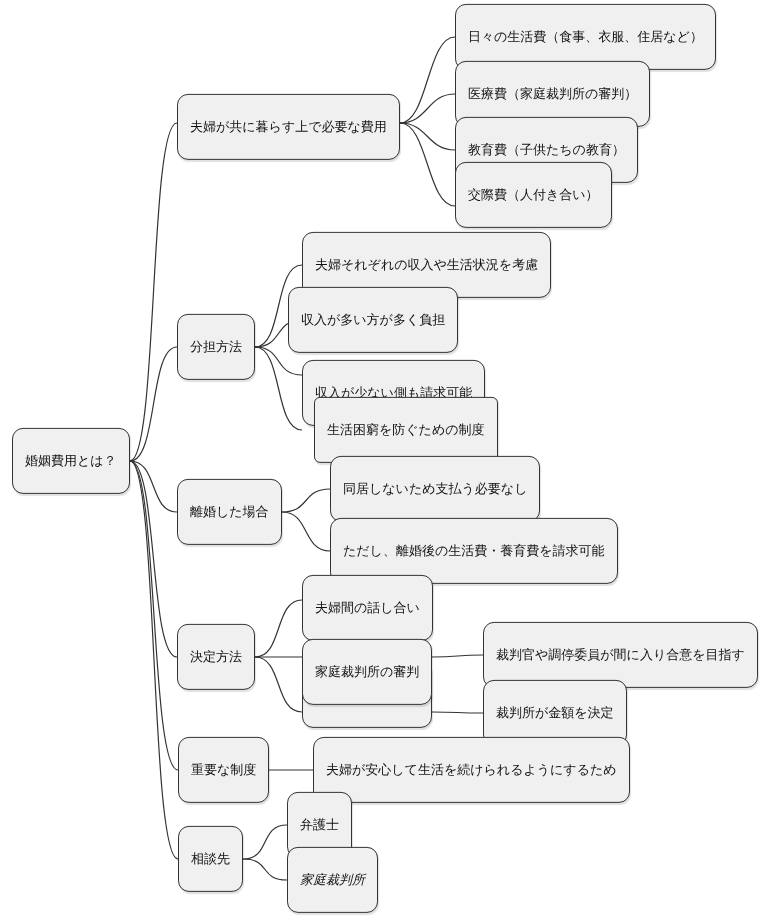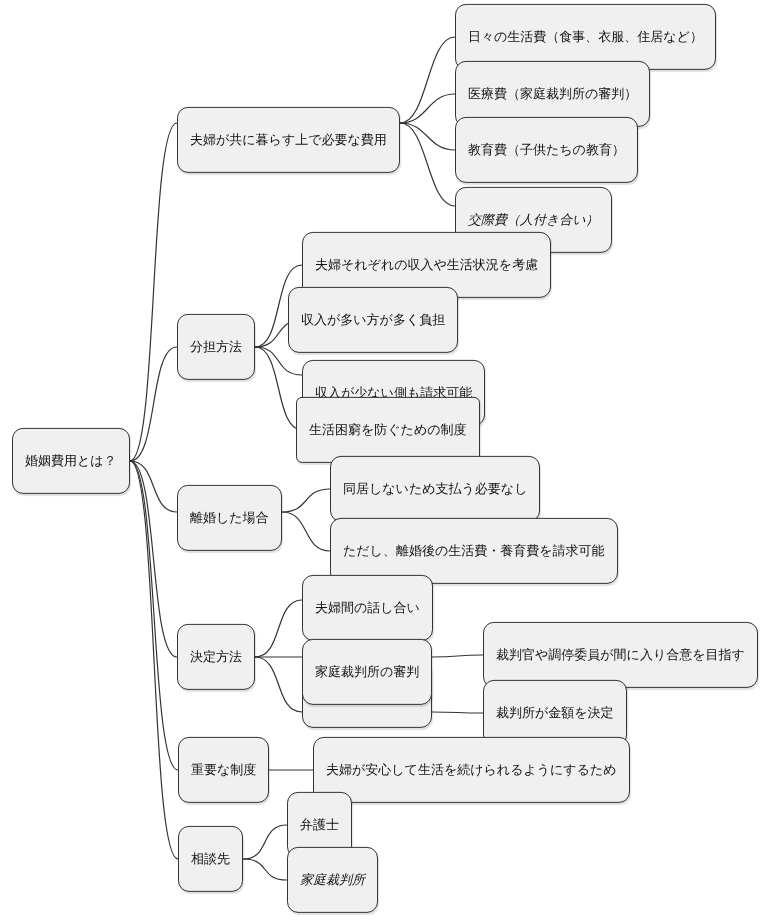--- a/index.html
+++ b/index.html
@@ -69,31 +69,31 @@
       <path d="M 255 657 C 283 657, 274 657, 302 657"></path>
       <path d="M 255 657 C 283 657, 274 712, 302 712"></path>
       <path d="M 432 657 C 460 657, 455 655, 483 655"></path>
       <path d="M 432 712 C 460 712, 455 713, 483 713"></path>
       <path d="M 269 770 C 297 770, 285 770, 313 770"></path>
       <path d="M 243 859 C 271 859, 259 825, 287 825"></path>
       <path d="M 243 859 C 271 859, 259 880, 287 880"></path>
     </svg>
   <div id="nodes-layer">
       <div class="node" style="left: 12px; top: 461px;">婚姻費用とは？</div>
-      <div class="node" style="left: 177px; top: 140px; border-radius: 11px;">夫婦が共に暮らす上で必要な費用</div>
+      <div class="node" style="left: 177px; top: 127px; border-radius: 11px;">夫婦が共に暮らす上で必要な費用</div>
       <div class="node" style="left: 455px; top: 37px;">日々の生活費（食事、衣服、住居など）</div>
       <div class="node" style="left: 455px; top: 94px;">医療費（家庭裁判所の審判）</div>
       <div class="node" style="left: 455px; top: 150px;">教育費（子供たちの教育）</div>
-      <div class="node" style="left: 455px; top: 220px; font-style: italic;">交際費（人付き合い）</div>
+      <div class="node" style="left: 455px; top: 195px;">交際費（人付き合い）</div>
       <div class="node" style="left: 177px; top: 347px;">分担方法</div>
       <div class="node" style="left: 302px; top: 265px;">夫婦それぞれの収入や生活状況を考慮</div>
       <div class="node" style="left: 288px; top: 320px;">収入が多い方が多く負担</div>
       <div class="node" style="left: 302px; top: 393px;">収入が少ない側も請求可能</div>
-      <div class="node" style="left: 296px; top: 430px; border-radius: 6px;">生活困窮を防ぐための制度</div>
-      <div class="node" style="left: 177px; top: 512px; margin-top: 6px;">離婚した場合</div>
+      <div class="node" style="left: 314px; top: 430px; border-radius: 6px;">生活困窮を防ぐための制度</div>
+      <div class="node" style="left: 177px; top: 512px;">離婚した場合</div>
       <div class="node" style="left: 330px; top: 489px;">同居しないため支払う必要なし</div>
       <div class="node" style="left: 330px; top: 551px;">ただし、離婚後の生活費・養育費を請求可能</div>
       <div class="node" style="left: 177px; top: 657px;">決定方法</div>
       <div class="node" style="left: 302px; top: 600px; margin-top: 8px;">夫婦間の話し合い</div>
       <div class="node" style="left: 302px; top: 657px; margin-top: 38px;">家庭裁判所の調停</div>
       <div class="node" style="left: 302px; top: 672px;">家庭裁判所の審判</div>
       <div class="node" style="left: 483px; top: 655px;">裁判官や調停委員が間に入り合意を目指す</div>
       <div class="node" style="left: 483px; top: 713px;">裁判所が金額を決定</div>
       <div class="node" style="left: 178px; top: 770px;">重要な制度</div>
       <div class="node" style="left: 313px; top: 770px;">夫婦が安心して生活を続けられるようにするため</div>

